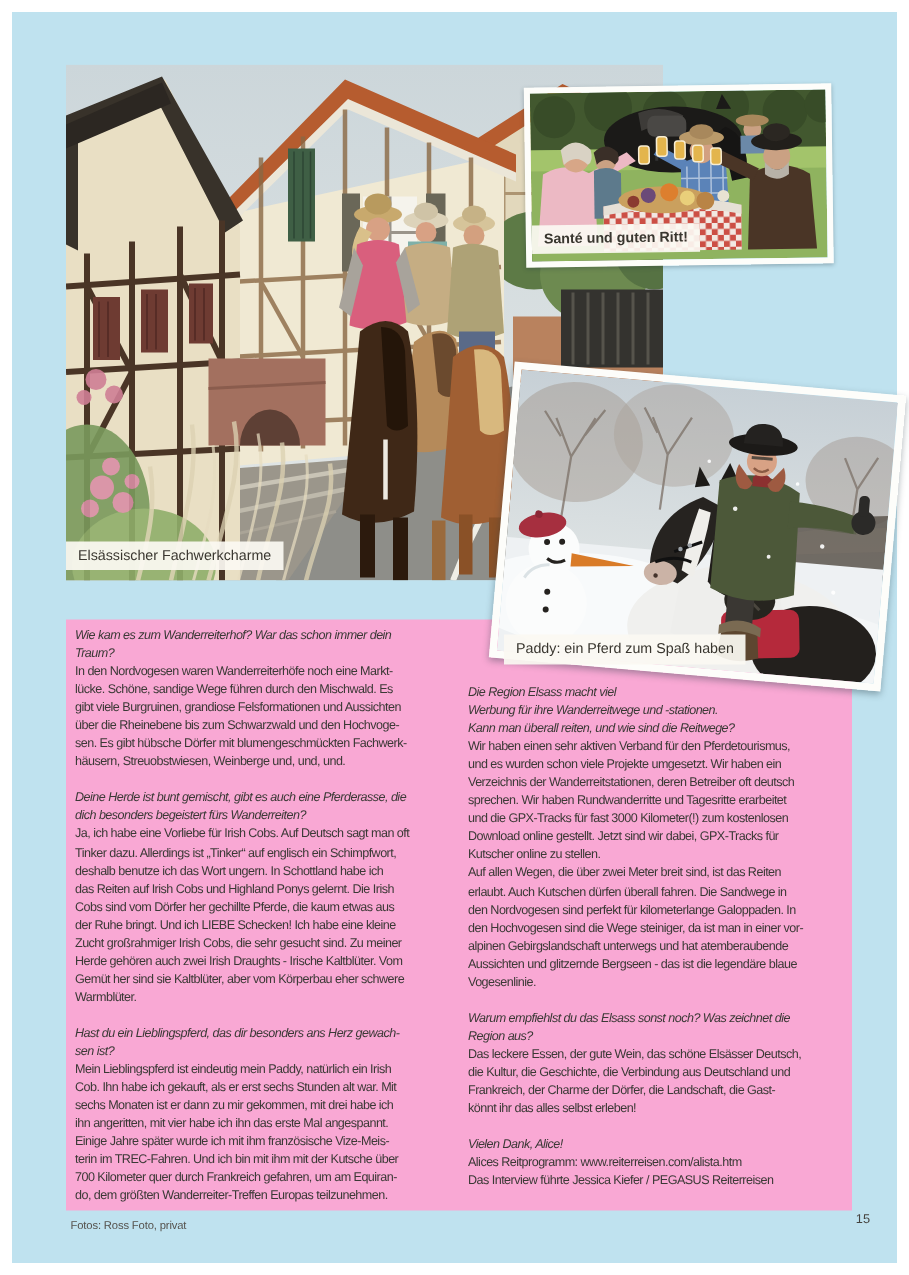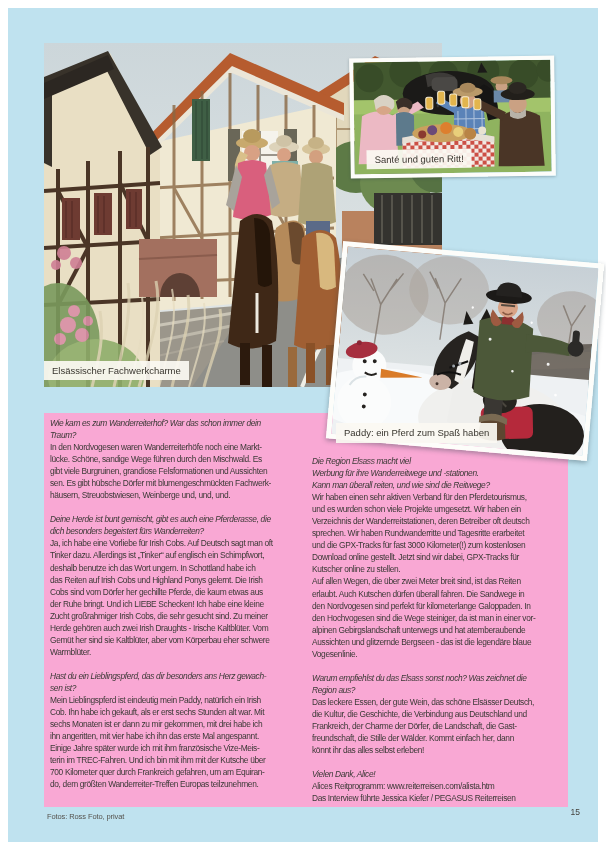--- a/index.html
+++ b/index.html
@@ -11,21 +11,21 @@
   .photo svg{display:block;width:100%;height:100%;}
   .photo-main{left:44px;top:43px;width:398px;height:344px;}
   .photo-sante{left:350px;top:57px;width:197px;height:112px;border:4px solid #fdfdfa;
                transform:rotate(-0.8deg);box-shadow:0 1px 3px rgba(40,60,70,.35);}
   .photo-paddy{left:334px;top:252px;width:252px;height:188px;border:5px solid #fdfdfa;
                transform:rotate(5deg);box-shadow:0 2px 5px rgba(40,60,70,.4);}
 
   .chip{position:absolute;background:rgba(251,249,242,.93);color:#39362f;
         font-size:9.5px;line-height:1;padding:5px 8px;white-space:nowrap;}
   .chip-main{left:0;bottom:7px;}
-  .chip-sante{left:12px;bottom:5px;}
+  .chip-sante{left:0;bottom:5px;font-weight:bold;}
   .chip-paddy{left:336px;top:423px;z-index:6;}
 
   .panel{position:absolute;left:44px;top:413px;width:524px;height:394px;background:#f9a8d4;}
   .col{position:absolute;color:#3b3936;font-size:8.4px;line-height:12.05px;letter-spacing:-0.35px;}
   .col .line{white-space:nowrap;}
   .col-left{left:6px;top:4px;width:258px;}
   .col-right{left:268px;top:42px;width:252px;}
   .q{font-style:italic;}
   .qa-group + .qa-group{margin-top:12px;}
 
@@ -428,20 +428,21 @@
     <div class="col col-left" id="col-left">
         <div class="qa-group">
           <div class="q">
             <div class="line">Wie kam es zum Wanderreiterhof? War das schon immer dein</div>
             <div class="line">Traum?</div>
           </div>
           <div class="a">
             <div class="line">In den Nordvogesen waren Wanderreiterhöfe noch eine Markt-</div>
             <div class="line">lücke. Schöne, sandige Wege führen durch den Mischwald. Es</div>
             <div class="line">gibt viele Burgruinen, grandiose Felsformationen und Aussichten</div>
+            <div class="line">über die Rheinebene bis zum Schwarzwald und den Hochvoge-</div>
             <div class="line">sen. Es gibt hübsche Dörfer mit blumengeschmückten Fachwerk-</div>
             <div class="line">häusern, Streuobstwiesen, Weinberge und, und, und.</div>
           </div>
         </div>
         <div class="qa-group">
           <div class="q">
             <div class="line">Deine Herde ist bunt gemischt, gibt es auch eine Pferderasse, die</div>
             <div class="line">dich besonders begeistert fürs Wanderreiten?</div>
           </div>
           <div class="a">
@@ -500,21 +501,20 @@
         </div>
         <div class="qa-group">
           <div class="q">
             <div class="line">Warum empfiehlst du das Elsass sonst noch? Was zeichnet die</div>
             <div class="line">Region aus?</div>
           </div>
           <div class="a">
             <div class="line">Das leckere Essen, der gute Wein, das schöne Elsässer Deutsch,</div>
             <div class="line">die Kultur, die Geschichte, die Verbindung aus Deutschland und</div>
             <div class="line">Frankreich, der Charme der Dörfer, die Landschaft, die Gast-</div>
-            <div class="line">freundschaft, die Stille der Wälder. Kommt einfach her, dann</div>
             <div class="line">könnt ihr das alles selbst erleben!</div>
           </div>
         </div>
         <div class="qa-group">
           <div class="q">
             <div class="line">Vielen Dank, Alice!</div>
           </div>
           <div class="a">
             <div class="line">Alices Reitprogramm: www.reiterreisen.com/alista.htm</div>
             <div class="line">Das Interview führte Jessica Kiefer / PEGASUS Reiterreisen</div>

